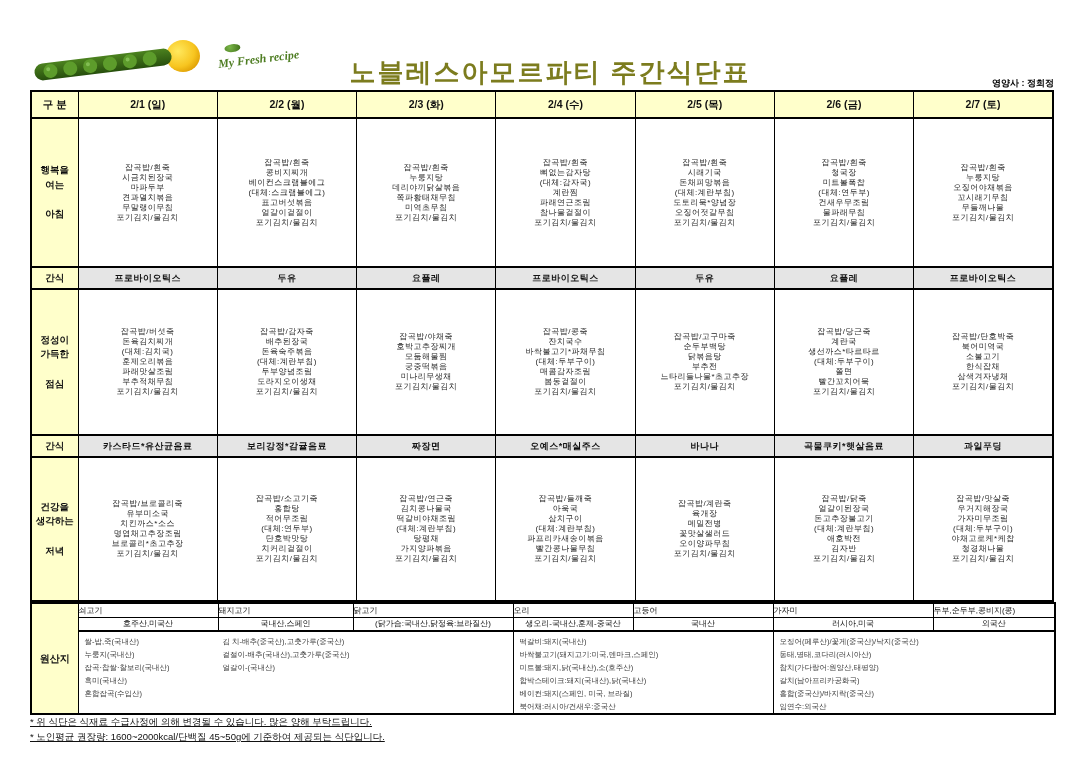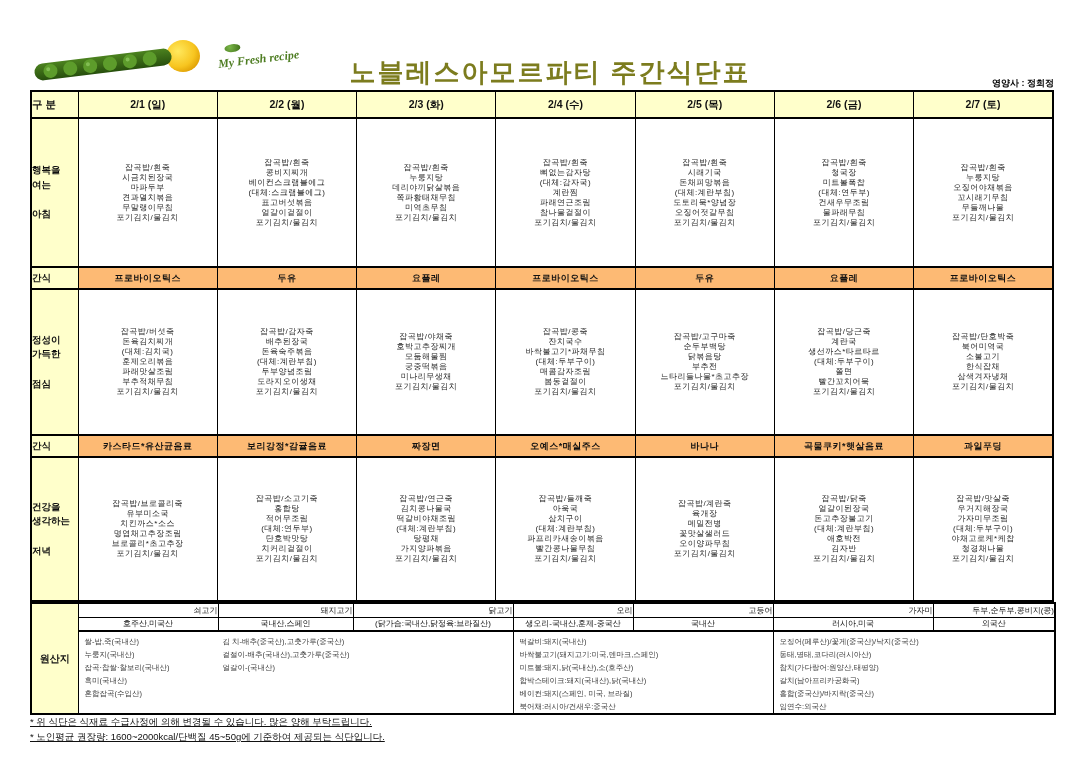--- a/index.html
+++ b/index.html
@@ -21,41 +21,41 @@
   table{border-collapse:collapse;table-layout:fixed;width:1024px;}
   td,th{border:1px solid #000;padding:0;overflow:hidden;}
   table.menu,table.origin{border:2px solid #000;}
 
   
   tr.dayrow{height:27px;}
   tr.dayrow th{background:#ffffcb;font-size:10.5px;font-weight:bold;border-bottom:2px solid #000;}
 
   
   th.mlabel,th.slabel,th.corner{background:#ffffcb;font-size:9.5px;font-weight:bold;
-        white-space:pre-line;line-height:1.55;text-align:left;}
+        white-space:pre-line;line-height:1.55;text-align:center;}
 
   
   tr.row-breakfast{height:149px;}
   tr.row-lunch{height:146px;}
   tr.row-dinner{height:144px;}
   td.menucell{background:#ffffff;vertical-align:middle;}
   .items{display:flex;flex-direction:column;justify-content:space-around;align-items:center;
          height:100%;padding:3px 1px;box-sizing:border-box;}
   .item{font-size:8px;line-height:1.25;color:#1f1f1f;text-align:center;white-space:pre-line;letter-spacing:.5px;}
 
   
   tr.row-snack1,tr.row-snack2{height:22px;}
   tr.row-snack1 td,tr.row-snack1 th,tr.row-snack2 td,tr.row-snack2 th{
         border-top:2px solid #000;border-bottom:2px solid #000;}
-  td.snackcell{background:#fdba74;font-size:9px;font-weight:bold;text-align:center;letter-spacing:.5px;}
+  td.snackcell{background:#e5e5e5;font-size:9px;font-weight:bold;text-align:center;letter-spacing:.5px;}
 
   
   th.olabel{background:#ffffcb;font-size:10px;font-weight:bold;}
   tr.ocat{height:14px;}
-  tr.ocat td{font-size:8px;text-align:right;background:#fff;}
+  tr.ocat td{font-size:8px;text-align:left;background:#fff;}
   tr.osrc{height:14px;padding-left:32px;}
   tr.osrc td{font-size:8px;text-align:center;background:#fff;border-bottom:2px solid #000;}
   tr.odetail{height:82px;}
   tr.odetail td{vertical-align:top;background:#fff;}
   .dwrap{display:flex;}
   .dcol{padding:3px 4px 0 6px;}
   .dcol .dline{font-size:7.5px;line-height:13px;color:#3a3a3a;white-space:nowrap;}
   #odet-1{width:128px;}
   #odet-2{flex:1;}
 

